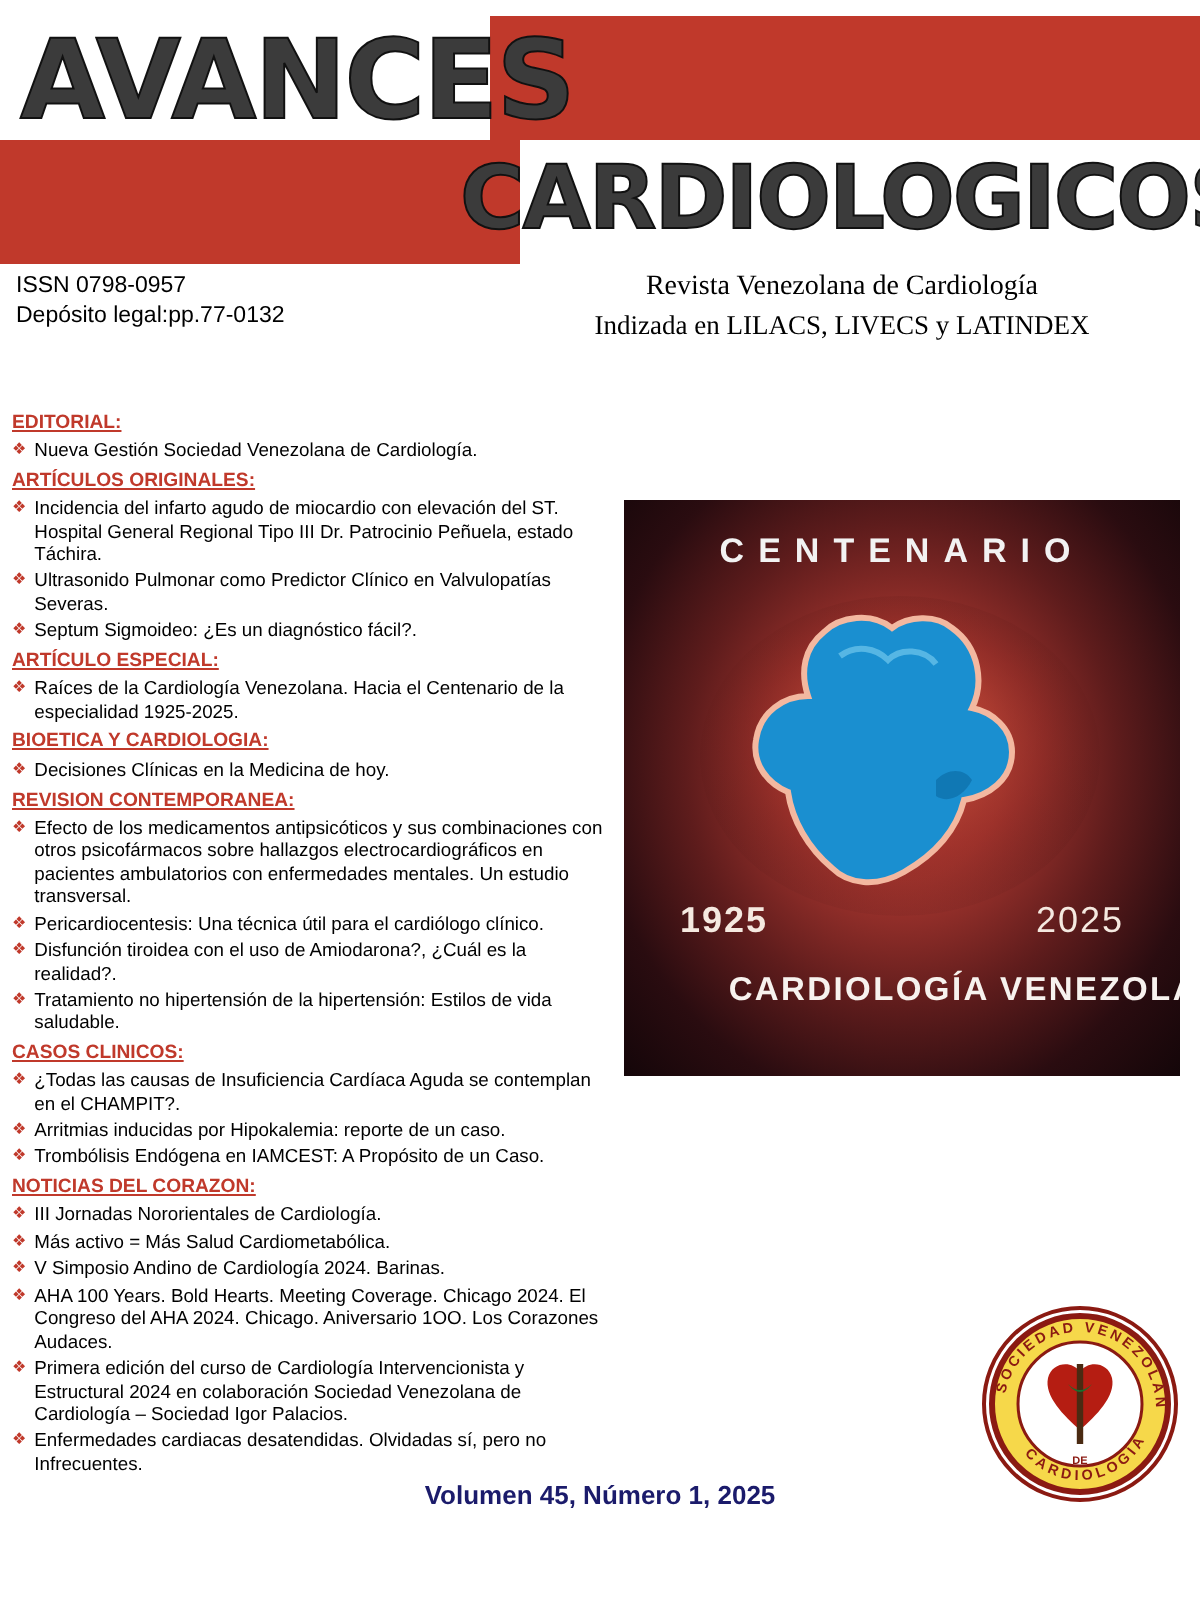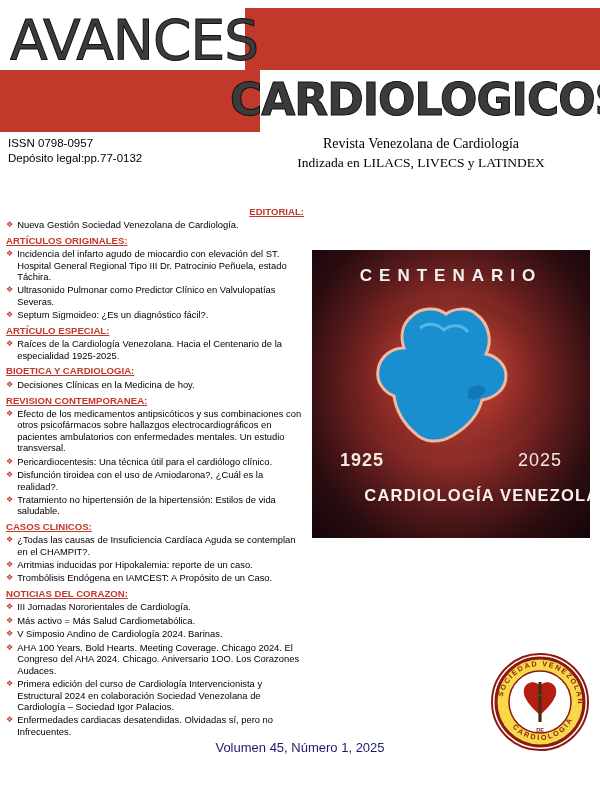--- a/index.html
+++ b/index.html
@@ -15,21 +15,21 @@
   .masthead{position:relative;height:182px;width:600px;}
   .red-band-top{
     position:absolute;left:245px;top:8px;width:355px;height:62px;background:#c0392b;
   }
   .red-band-bottom{
     position:absolute;left:0px;top:70px;width:260px;height:62px;background:#c0392b;
   }
   .title-avances{
     position:absolute;left:10px;top:10px;
     font-family:"DejaVu Sans", sans-serif;
-    font-weight:normal;
+    font-weight:bold;
     font-size:55px;
     letter-spacing:-1px;
     color:#3b3b3b;
     -webkit-text-stroke:1px #111;
     line-height:60px;
     white-space:nowrap;
   }
   .title-cardiologicos{
     position:absolute;left:230px;top:76px;
     font-family:"DejaVu Sans", sans-serif;
@@ -57,21 +57,21 @@
   
   .content{position:absolute;left:0;top:182px;width:600px;height:618px;}
   .toc{
     position:absolute;left:6px;top:24px;width:298px;
     font-size:9.4px;line-height:11.6px;
   }
   .sec-head{
     color:#c0392b;font-weight:bold;font-size:9.6px;
     text-decoration:underline;margin:4px 0 1px 0;
   }
-  .sec-head.first{margin-top:0;text-align:right;}
+  .sec-head.first{margin-top:0;}
   .item{
     display:flex;align-items:flex-start;margin:1.5px 0 1.5px 0;
   }
   .bullet{
     color:#c0392b;font-size:8px;line-height:12px;margin-right:4px;flex:0 0 auto;
   }
   .item-text{flex:1 1 auto;}
 
   
   .centenario{
@@ -95,21 +95,21 @@
     position:absolute;left:0;top:236px;width:100%;text-align:center;
     color:#f7f2ee;font-size:16.5px;letter-spacing:1.2px;font-weight:bold;margin-left:44px;
   }
 
   
   .seal{
     position:absolute;left:490px;top:470px;width:100px;height:100px;
   }
   .volume{
     position:absolute;left:0;top:558px;width:600px;text-align:center;
-    font-weight:normal;font-size:13px;color:#1b1b6b;
+    font-weight:bold;font-size:13px;color:#1b1b6b;
   }
 </style>
 </head>
 <body>
 
 <div class="masthead">
   <div class="red-band-top"></div>
   <div class="red-band-bottom"></div>
   <div class="title-avances">AVANCES</div>
   <div class="title-cardiologicos">CARDIOLOGICOS</div>

